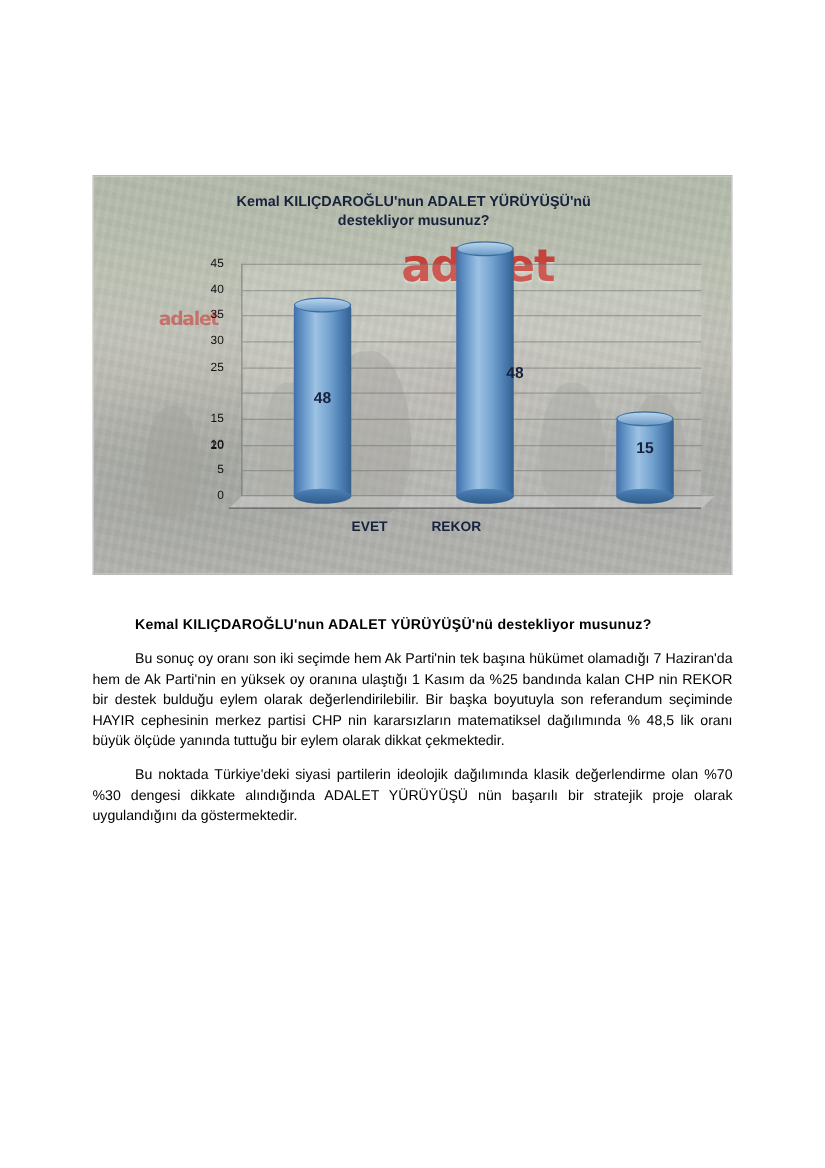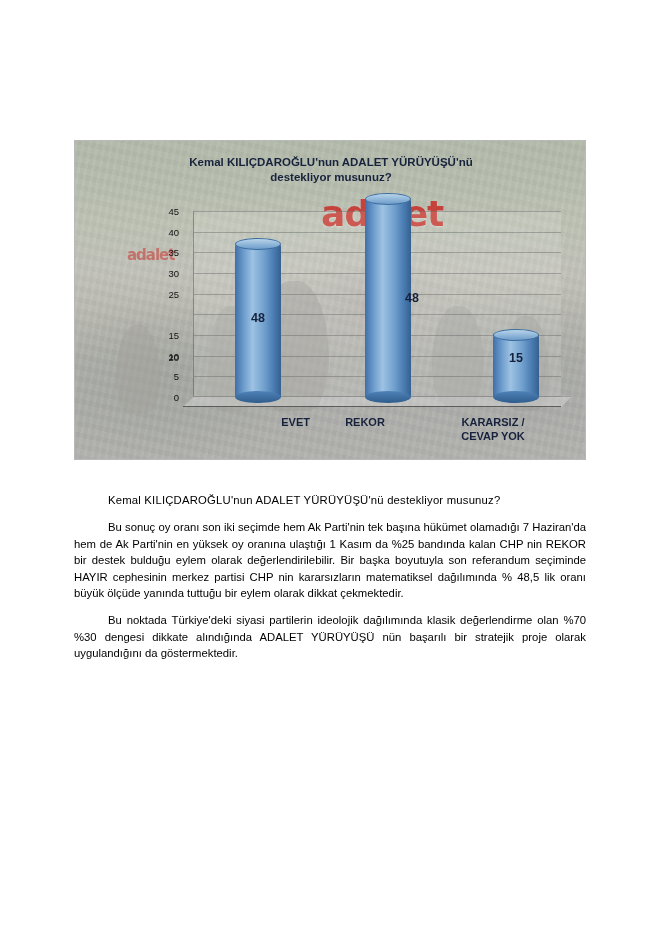--- a/index.html
+++ b/index.html
@@ -235,21 +235,21 @@
     width: 512px;
     font-size: 11.3px;
     line-height: 16.4px;
     color: #000;
   }
   .para {
     margin: 0 0 11px 0;
     text-align: justify;
   }
   .para-head {
-    font-weight: normal;
+    font-weight: bold;
     letter-spacing: 0.2px;
   }
   .indent {
     display: inline-block;
     width: 34px;
   }
   .spread {
     display: block;
     text-align: justify;
     text-align-last: justify;
@@ -323,24 +323,20 @@
       <div class="bar-value" style="left:205px; top:80px;margin-left:24px;">48</div>
       <div class="bar-value" style="left:333px; top:140px;">15</div>
     </div>
 
     <div class="xlabel" style="left:85px;text-align:right;">
       <div>EVET</div>
     </div>
     <div class="xlabel" style="left:215px;">
       <div>REKOR</div>
     </div>
-    <div class="xlabel" style="left:343px;">
-      <div>KARARSIZ /</div>
-      <div>CEVAP YOK</div>
-    </div>
   </div>
 
   <div class="body-text">
     <p class="para para-head">
       <span class="indent"></span><span class="spread" style="display:inline;">Kemal KILIÇDAROĞLU'nun ADALET YÜRÜYÜŞÜ'nü destekliyor</span>
       <span>musunuz?</span>
     </p>
     <p class="para">
       <span class="indent"></span><span>Bu sonuç oy oranı son iki seçimde hem Ak Parti'nin tek başına hükümet olamadığı 7 Haziran'da hem de Ak Parti'nin en yüksek oy oranına ulaştığı 1 Kasım da %25 bandında kalan CHP nin REKOR bir destek bulduğu eylem olarak değerlendirilebilir. Bir başka boyutuyla son referandum seçiminde HAYIR cephesinin merkez partisi CHP nin kararsızların matematiksel dağılımında % 48,5 lik oranı büyük ölçüde yanında tuttuğu bir eylem olarak dikkat çekmektedir.</span>
     </p>

